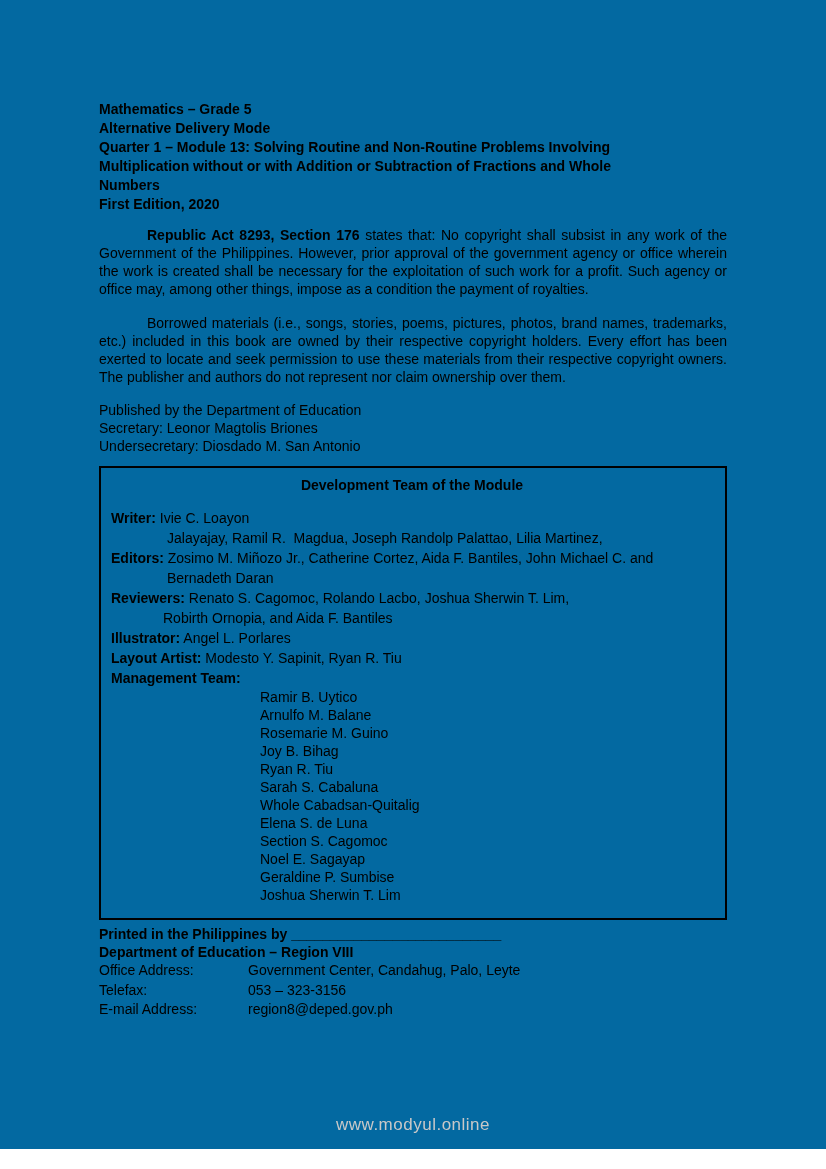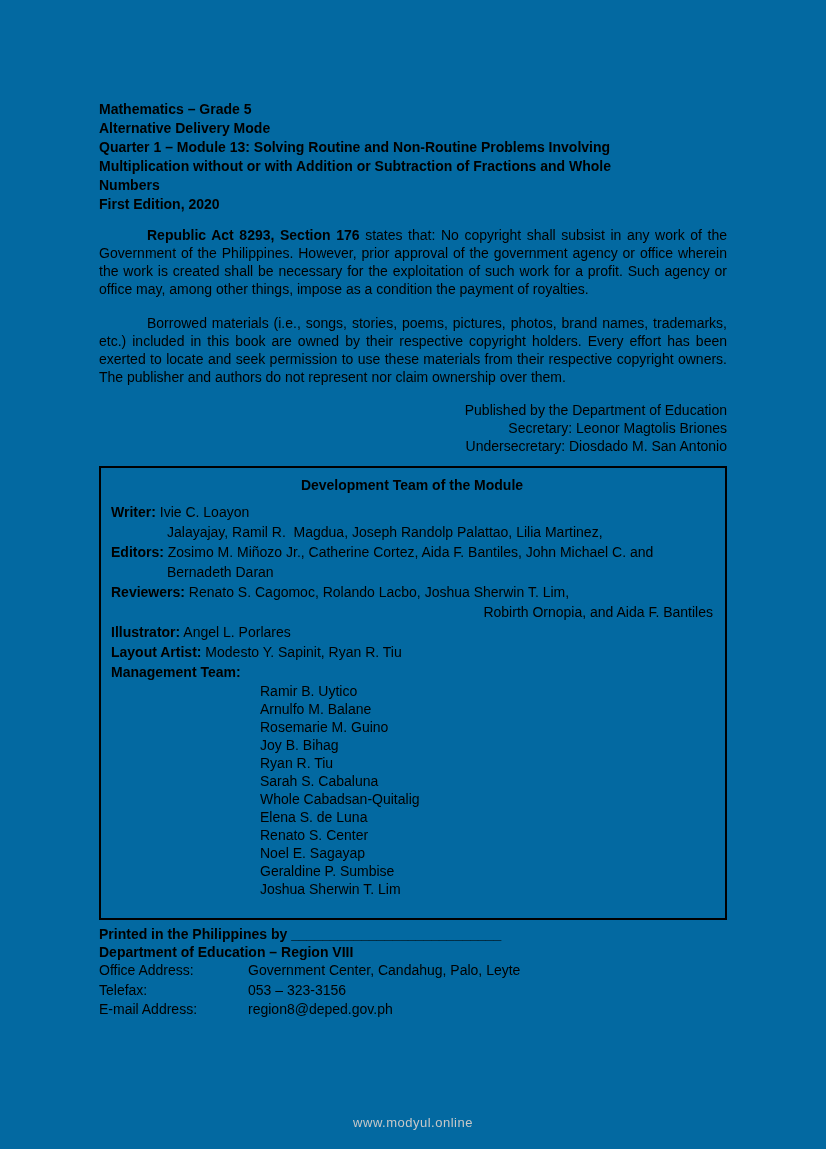--- a/index.html
+++ b/index.html
@@ -21,51 +21,51 @@
     width: 628px;
   }
   .hdr { font-weight: bold; line-height: 19px; }
   .para {
     text-align: justify;
     line-height: 18px;
     text-indent: 48px;
   }
   .para1 { margin-top: 12px; }
   .para2 { margin-top: 16px; }
-  .pub-block { margin-top: 15px; line-height: 18px; text-align: right; }
+  .pub-block { margin-top: 15px; line-height: 18px; }
   .dev-box {
     margin-top: 11px;
     width: 628px;
     height: 454px;
     border: 2px solid #000000;
     padding: 8px 12px 14px 10px;
   }
   .dev-title {
     text-align: center;
     font-weight: bold;
     line-height: 18px;
-    margin-bottom: 8px;
+    margin-bottom: 14px;
   }
   .dt-line { line-height: 20px; white-space: pre-wrap; }
   .dt-label { font-weight: bold; }
   .indent-editors { margin-left: 56px; }
-  .indent-reviewers { margin-left: 119px; text-align: right; }
+  .indent-reviewers { margin-left: 52px; }
   .mgmt-name { margin-left: 149px; line-height: 18px; white-space: pre-wrap; }
   .printed-block { margin-top: 5px; }
   .printed-line { font-weight: bold; line-height: 18px; }
   .contact-row { line-height: 19.5px; }
   .contact-label { display: inline-block; width: 149px; }
   .watermark {
     position: absolute;
     left: 0;
     width: 826px;
     top: 1115px;
     text-align: center;
     color: #c8c8c8;
-    font-size: 13px;
+    font-size: 17px;
     letter-spacing: 0.5px;
   }
 </style>
 </head>
 <body>
 
 <div class="page">
   <div class="content">
 
     <div class="hdr">
@@ -107,21 +107,21 @@
 
       <div>
         <div class="mgmt-name">Ramir B. Uytico</div>
         <div class="mgmt-name">Arnulfo M. Balane</div>
         <div class="mgmt-name">Rosemarie M. Guino</div>
         <div class="mgmt-name">Joy B. Bihag</div>
         <div class="mgmt-name">Ryan R. Tiu</div>
         <div class="mgmt-name">Sarah S. Cabaluna</div>
         <div class="mgmt-name">Whole Cabadsan-Quitalig</div>
         <div class="mgmt-name">Elena S. de Luna</div>
-        <div class="mgmt-name">Renato S. Center</div>
+        <div class="mgmt-name">Section S. Cagomoc</div>
         <div class="mgmt-name">Noel E. Sagayap</div>
         <div class="mgmt-name">Geraldine P. Sumbise</div>
         <div class="mgmt-name">Joshua Sherwin T. Lim</div>
       </div>
     </div>
 
     <div class="printed-block">
       <div class="printed-line">Printed in the Philippines by ___________________________</div>
       <div class="printed-line">Department of Education – Region VIII</div>
       <div class="contact-row"><span class="contact-label">Office Address:</span><span>Government Center, Candahug, Palo, Leyte</span></div>

